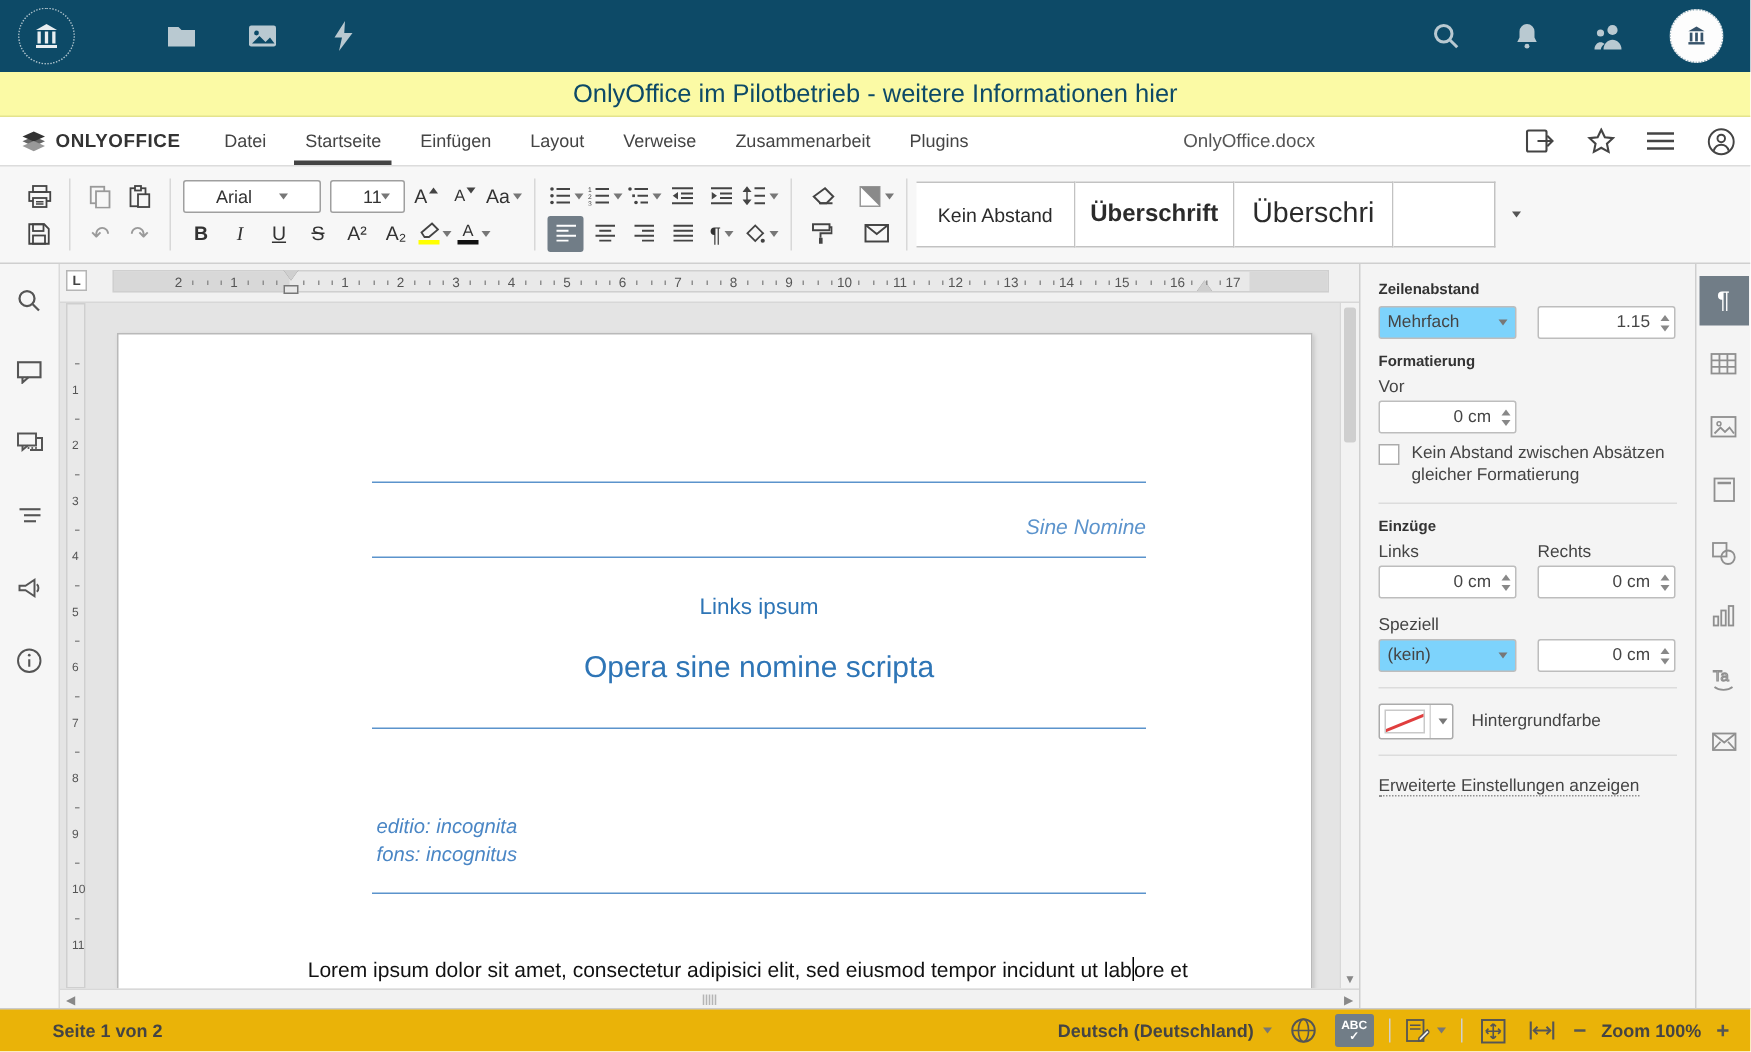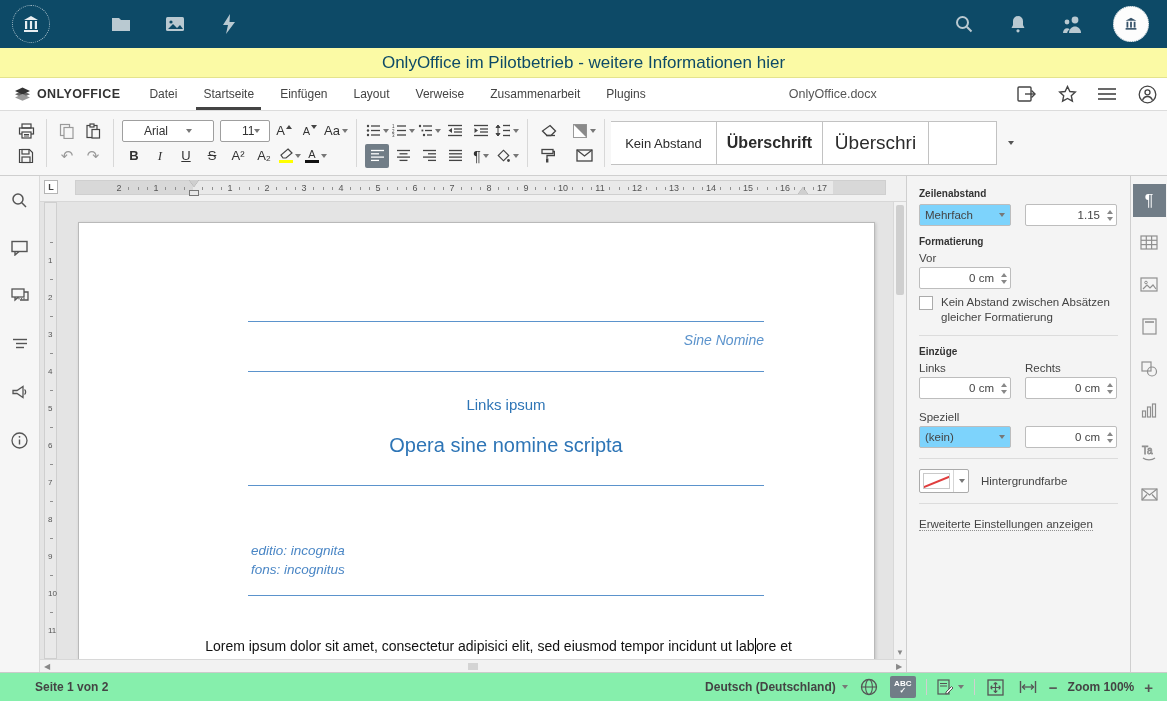--- a/index.html
+++ b/index.html
@@ -104,21 +104,21 @@
   .swatch-caret { width:15px; display:flex; align-items:center; justify-content:center; border-left:1px solid #d5d5d5; }
   .rp-link { display:inline-block; color:#444; border-bottom:1px dotted #8f8f8f; cursor:pointer; margin-top:4px; }
 
   
   .right-rail { width:37px; background:#f4f4f4; border-left:1px solid #cfcfcf; display:flex; flex-direction:column; align-items:center; padding-top:8px; gap:9px; flex:none; }
   .rr-btn { width:33px; height:33px; display:flex; align-items:center; justify-content:center; color:#8f8f8f; cursor:pointer; }
   .rr-btn.active { background:#717d87; color:#fff; }
   .rr-btn svg * { stroke:#8f8f8f; }
 
   
-  .statusbar { height:29px; background:#86efac; border-top:1px solid #cbcbcb; display:flex; align-items:center; flex:none; font-size:12px; color:#444; }
+  .statusbar { height:29px; background:#eab308; border-top:1px solid #cbcbcb; display:flex; align-items:center; flex:none; font-size:12px; color:#444; }
   .sb-page { font-weight:bold; margin-left:35px; }
   .sb-right { margin-left:auto; display:flex; align-items:center; gap:10px; padding-right:14px; }
   .sb-lang { font-weight:bold; display:flex; align-items:center; gap:4px; cursor:pointer; }
   .sb-btn { display:flex; align-items:center; justify-content:center; min-width:22px; height:22px; cursor:pointer; color:#555; }
   .sb-abc { background:#717d87; color:#fff; border-radius:2px; width:26px; font-size:8px; font-weight:bold; flex-direction:column; line-height:7px;}
   .sb-sep { width:1px; height:16px; background:#d0d0d0; }
   .sb-zoom { font-weight:bold; }
   .sb-sign { font-size:15px; font-weight:bold; color:#555; cursor:pointer; }
 </style>
 </head>
@@ -685,21 +685,21 @@
             <span class="v-ruler-tick" style="top: 297.5px;"></span>
             <span class="v-ruler-num" style="top: 353px;">9</span>
             <span class="v-ruler-tick" style="top: 334.5px;"></span>
             <span class="v-ruler-num" style="top: 390px;">10</span>
             <span class="v-ruler-tick" style="top: 371.5px;"></span>
             <span class="v-ruler-num" style="top: 427px;">11</span>
             <span class="v-ruler-tick" style="top: 408.5px;"></span>
           </div>
         <div class="page">
           <div class="blue-rule" style="top:98px"></div>
-          <div class="doc-text" style="top:109px;left:169px;width:516px;text-align:right;font-style:italic;font-size:14px;color:#5b93cc">Sine Nomine</div>
+          <div class="doc-text" style="top:120px;left:169px;width:516px;text-align:right;font-style:italic;font-size:14px;color:#5b93cc">Sine Nomine</div>
           <div class="blue-rule" style="top:148px"></div>
           <div class="doc-text" style="top:173px;left:169px;width:516px;text-align:center;font-size:15px;color:#2e75b6">Links ipsum</div>
           <div class="doc-text" style="top:211px;left:169px;width:516px;text-align:center;font-size:20px;color:#2e75b6">Opera sine nomine scripta</div>
           <div class="blue-rule" style="top:262px"></div>
           <div class="doc-text" style="top:320px;left:172px;font-style:italic;font-size:13.5px">editio: incognita</div>
           <div class="doc-text" style="top:339px;left:172px;font-style:italic;font-size:13.5px">fons: incognitus</div>
           <div class="blue-rule" style="top:372px"></div>
           <div class="doc-text" style="top:415px;left:114px;width:611px;text-align:center;color:#111;font-size:14px">
             <span>Lorem ipsum dolor sit amet, consectetur adipisici elit, sed eiusmod tempor incidunt ut lab</span><span style="border-left:1.3px solid #000;margin:0 0 0 .5px"></span><span>ore et</span>
           </div>

